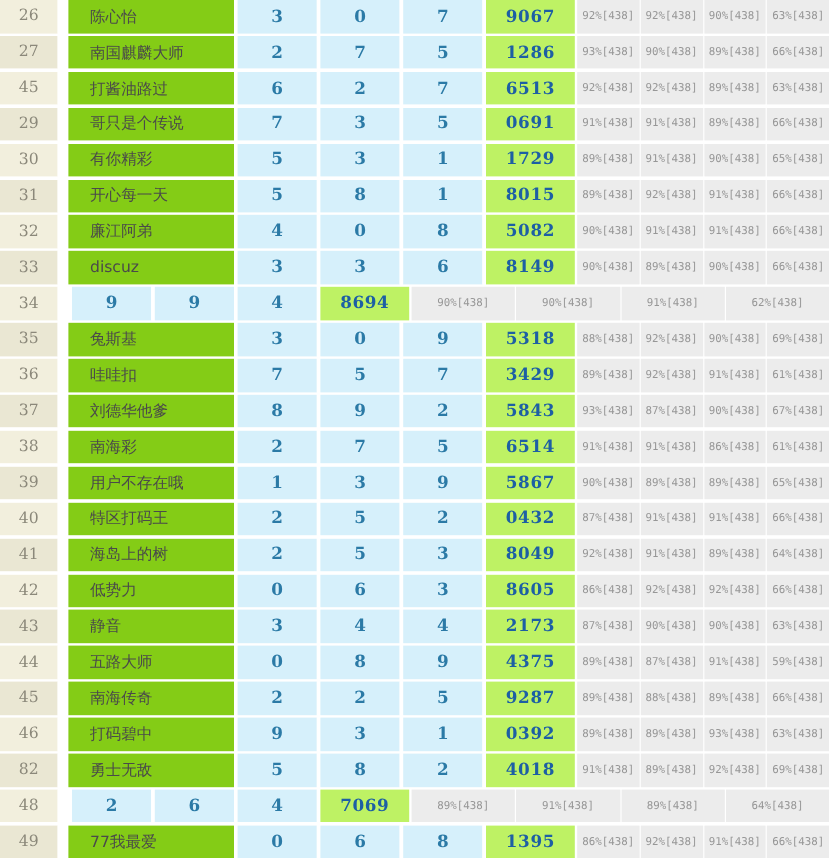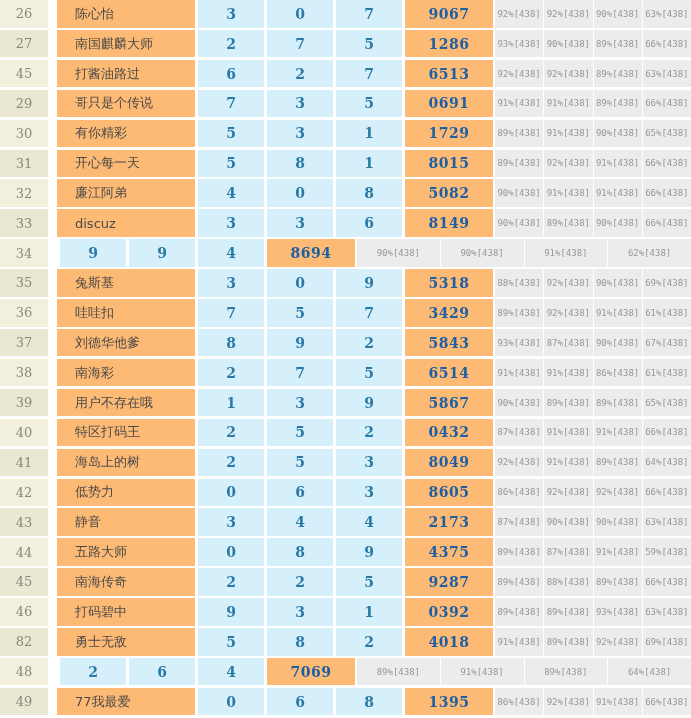--- a/index.html
+++ b/index.html
@@ -12,29 +12,29 @@
   .cell{display:flex;align-items:center;box-sizing:border-box;}
   .c-rank{
     width:48px;justify-content:center;
     font-family:"DejaVu Serif", serif;font-size:13px;color:#8b887a;
     background:#f2efdd;
   }
   .row:nth-child(even) .c-rank{background:#eae7d3;}
   .sp-a{width:9px;background:#ffffff;}
   .sp{width:3px;background:#ffffff;}
   .c-name{
-    width:138px;padding-left:18px;background:#fdba74;
+    width:138px;padding-left:18px;background:#84cc16;
     font-size:13px;color:#4a4a4a;white-space:nowrap;overflow:hidden;
   }
   .c-num{
     width:66px;justify-content:center;background:#d6f0fb;
     font-family:"DejaVu Serif", serif;font-weight:bold;font-size:14px;color:#2b7aa6;
   }
   .c-code{
-    width:88px;justify-content:center;background:#fdba74;
+    width:74px;justify-content:center;background:#bef264;
     font-family:"DejaVu Serif", serif;font-weight:bold;font-size:14px;color:#1d5fa4;
     letter-spacing:0.5px;
   }
   .c-stats{flex:1;display:flex;text-align:right;}
   .stat{
     flex:1;display:flex;align-items:center;justify-content:center;
     background:#ececec;margin-left:1px;
     font-family:"DejaVu Sans Mono", monospace;font-size:9px;color:#979797;
     white-space:nowrap;
   }

